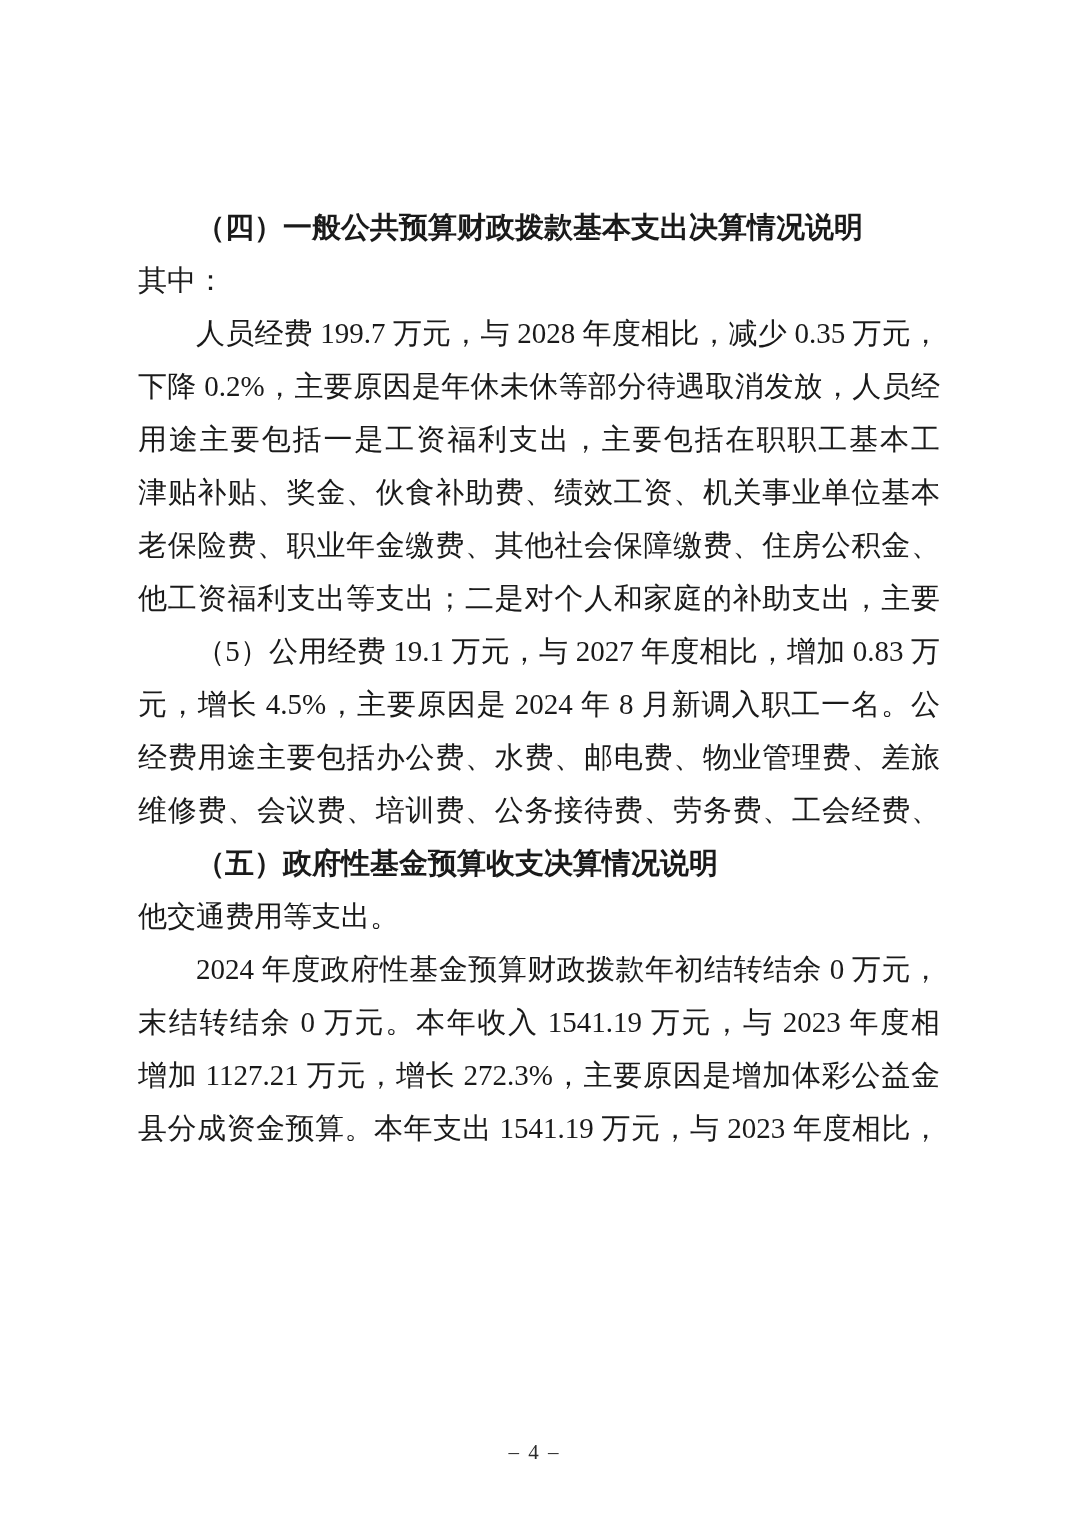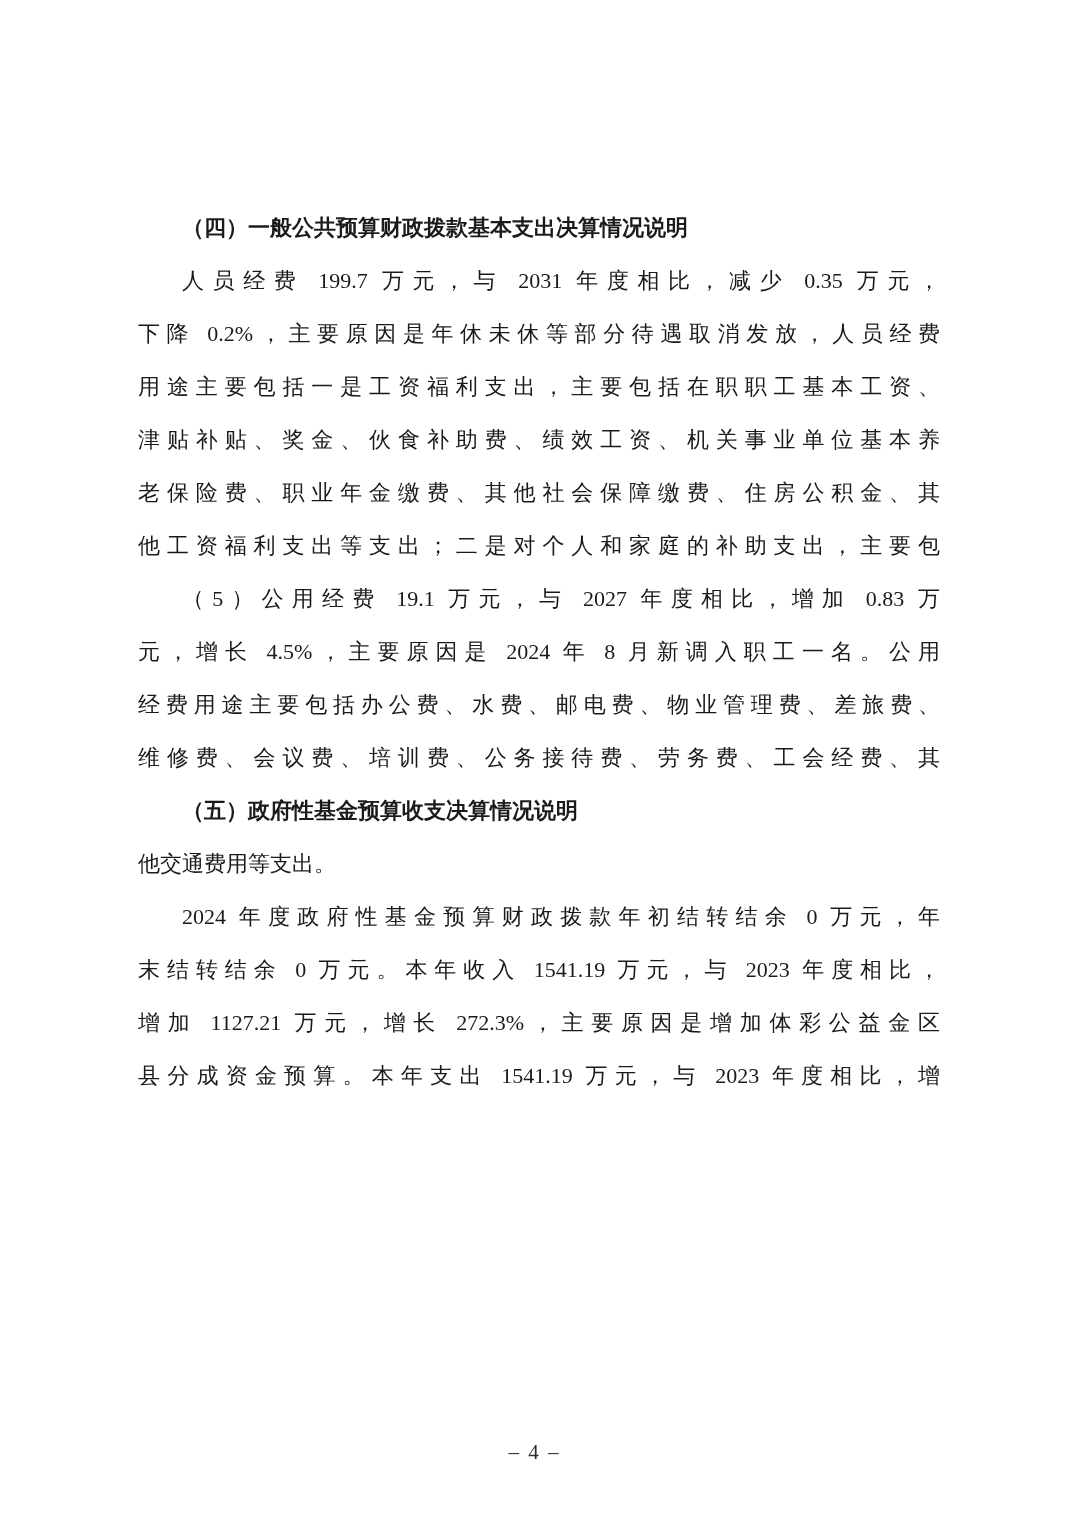--- a/index.html
+++ b/index.html
@@ -14,21 +14,21 @@
     background: #ffffff;
     overflow: hidden;
     font-family: "Liberation Serif", "DejaVu Serif", serif;
     color: #1a1a1a;
   }
   .content {
     position: absolute;
     left: 138px;
     top: 201px;
     width: 802px;
-    font-size: 22px;
+    font-size: 29px;
   }
   .line {
     height: 53px;
     line-height: 53px;
     white-space: normal;
     overflow: hidden;
   }
   .indent {
     text-indent: 2em;
   }
@@ -50,21 +50,22 @@
     color: #2b2b2b;
     letter-spacing: 2px;
   }
 </style>
 </head>
 <body>
 
 <div class="page">
   <div class="content">
     <div class="line indent bold">（四）一般公共预算财政拨款基本支出决算情况说明</div>
-    <div class="line indent fill">人员经费 199.7 万元，与 2031 年度相比，减少 0.35 万元，</div>
+    <div class="line">其中：</div>
+    <div class="line indent fill">人员经费 199.7 万元，与 2028 年度相比，减少 0.35 万元，</div>
     <div class="line fill">下降 0.2%，主要原因是年休未休等部分待遇取消发放，人员经费</div>
     <div class="line fill">用途主要包括一是工资福利支出，主要包括在职职工基本工资、</div>
     <div class="line fill">津贴补贴、奖金、伙食补助费、绩效工资、机关事业单位基本养</div>
     <div class="line fill">老保险费、职业年金缴费、其他社会保障缴费、住房公积金、其</div>
     <div class="line fill">他工资福利支出等支出；二是对个人和家庭的补助支出，主要包</div>
     <div class="line indent fill">（5）公用经费 19.1 万元，与 2027 年度相比，增加 0.83 万</div>
     <div class="line fill">元，增长 4.5%，主要原因是 2024 年 8 月新调入职工一名。公用</div>
     <div class="line fill">经费用途主要包括办公费、水费、邮电费、物业管理费、差旅费、</div>
     <div class="line fill">维修费、会议费、培训费、公务接待费、劳务费、工会经费、其</div>
     <div class="line indent bold">（五）政府性基金预算收支决算情况说明</div>

